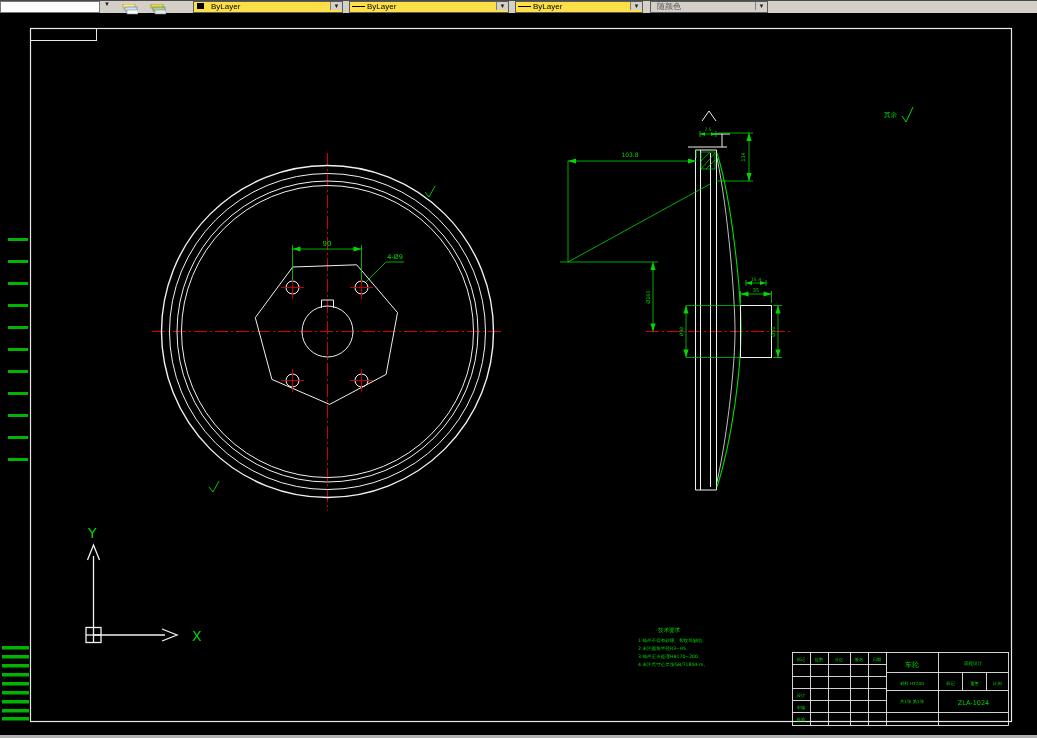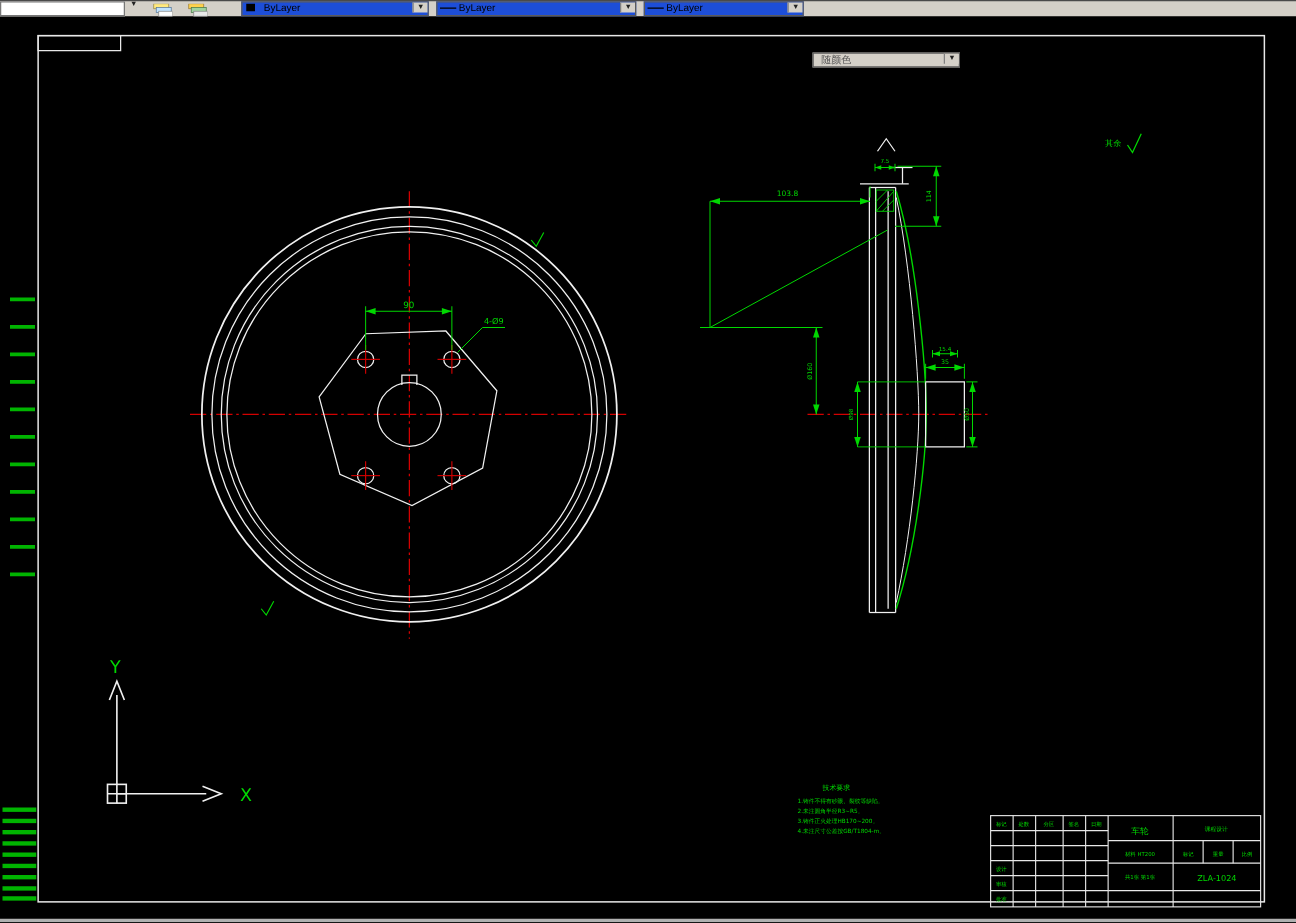--- a/index.html
+++ b/index.html
@@ -1,26 +1,26 @@
 <!DOCTYPE html>
 <html><head>
 <meta charset="utf-8">
 <style>
   html,body{margin:0;padding:0;background:#000;width:1037px;height:738px;overflow:hidden;
             font-family:"Liberation Sans", sans-serif;}
   #stage{position:relative;width:1037px;height:738px;background:#000;}
   
   #toolbar{position:absolute;left:0;top:0;width:1037px;height:12px;background:#d4d0c8;
            border-top:1px solid #4a4a4a;z-index:5;}
-  .combo{position:absolute;top:0;height:10px;background:#1d4ed8;border:1px solid #5a5a5a;
+  .combo{position:absolute;top:0;height:10px;background:#fde047;border:1px solid #5a5a5a;
          font-size:8px;line-height:9px;color:#000;}
   .combo .txt{position:absolute;left:17px;top:0;white-space:nowrap;}
   .combo .arrow{position:absolute;right:0;top:0;width:11px;height:8px;background:#d4d0c8;
                 border-left:1px solid #808080;font-size:6px;text-align:center;line-height:8px;color:#222;}
-  .combo.disabled{background:#d4d0c8;color:#555;margin-top:41px;}
+  .combo.disabled{background:#d4d0c8;color:#555;}
   .sw{position:absolute;left:3px;top:1px;width:7px;height:6px;background:#000;}
   .ls{position:absolute;left:2px;top:4px;width:13px;border-top:1px solid #000;}
   .cutbox{position:absolute;left:0;top:0;width:98px;height:10px;background:#fff;border:1px solid #777;}
   .tbcaret{position:absolute;left:104px;top:0;font-size:6px;color:#222;}
   .tbicon{position:absolute;top:0;width:16px;height:11px;}
   
   #cad{position:absolute;left:0;top:0;z-index:1;}
   #cad text{fill:#00d800;font-family:"DejaVu Sans", sans-serif;}
 </style>
 </head>

